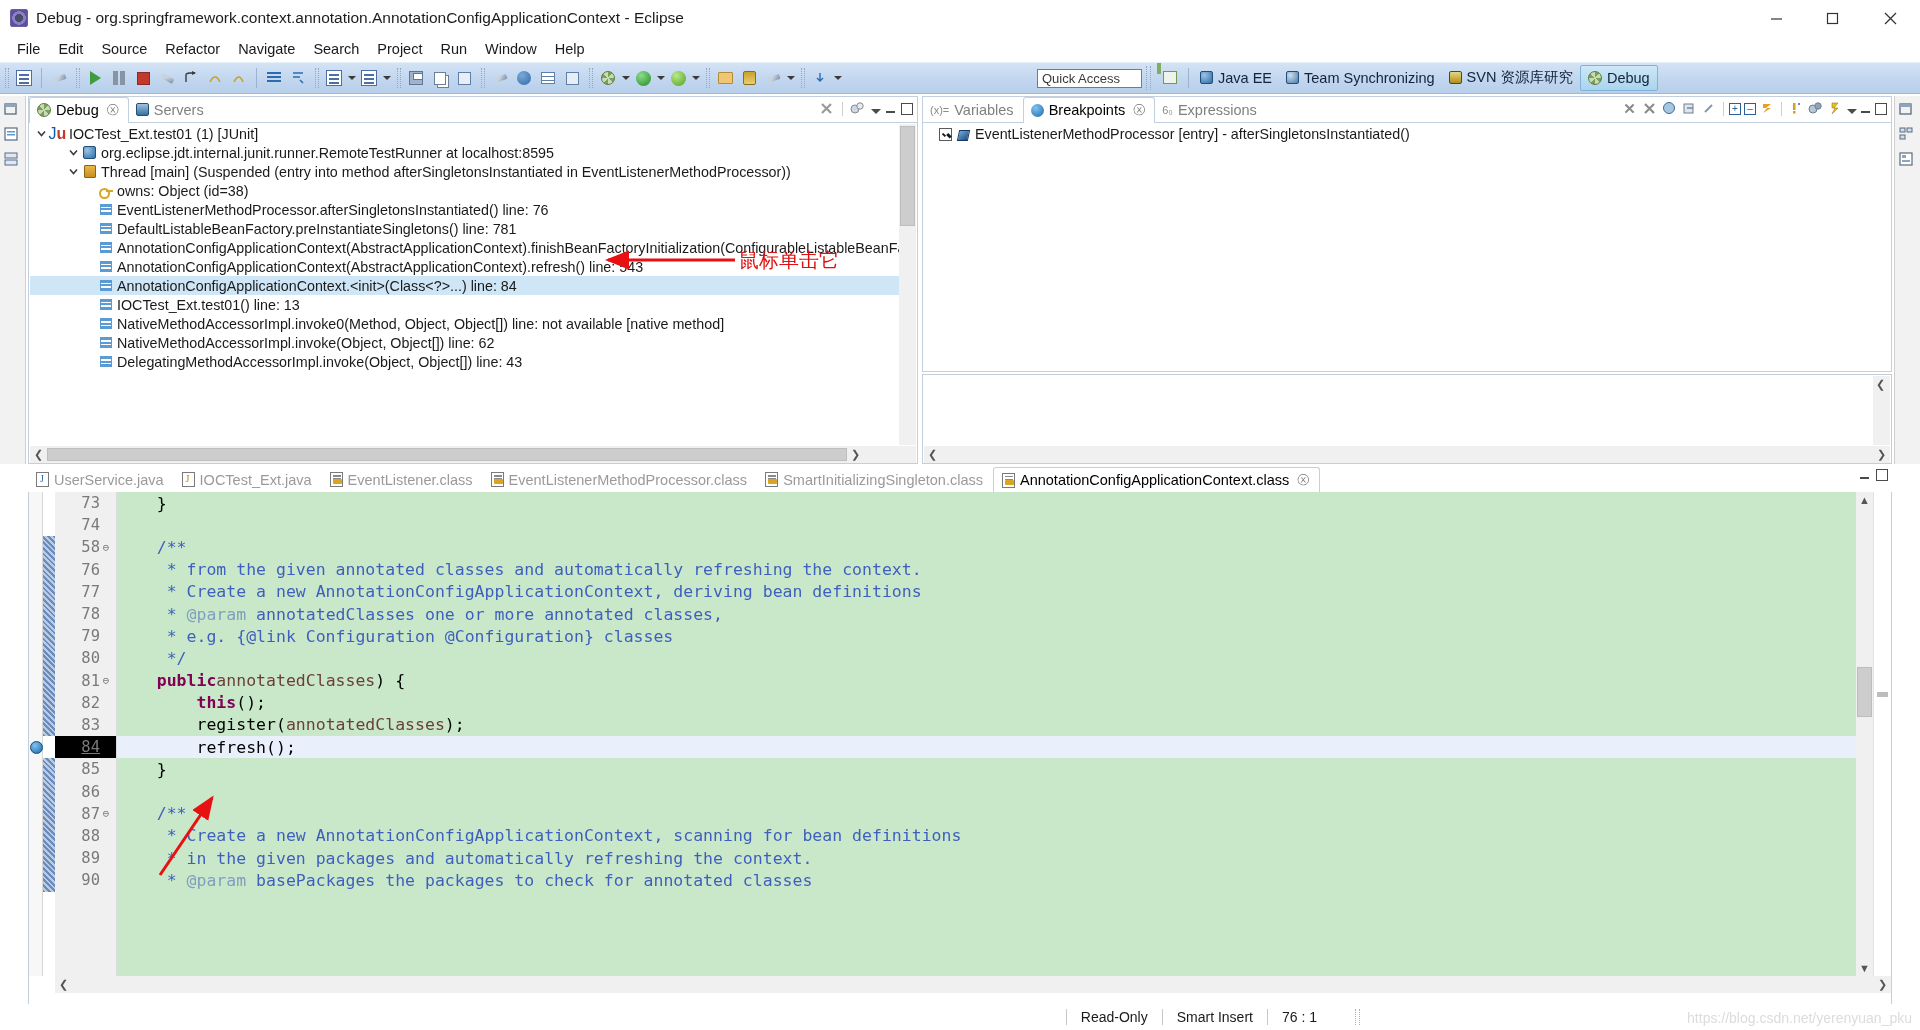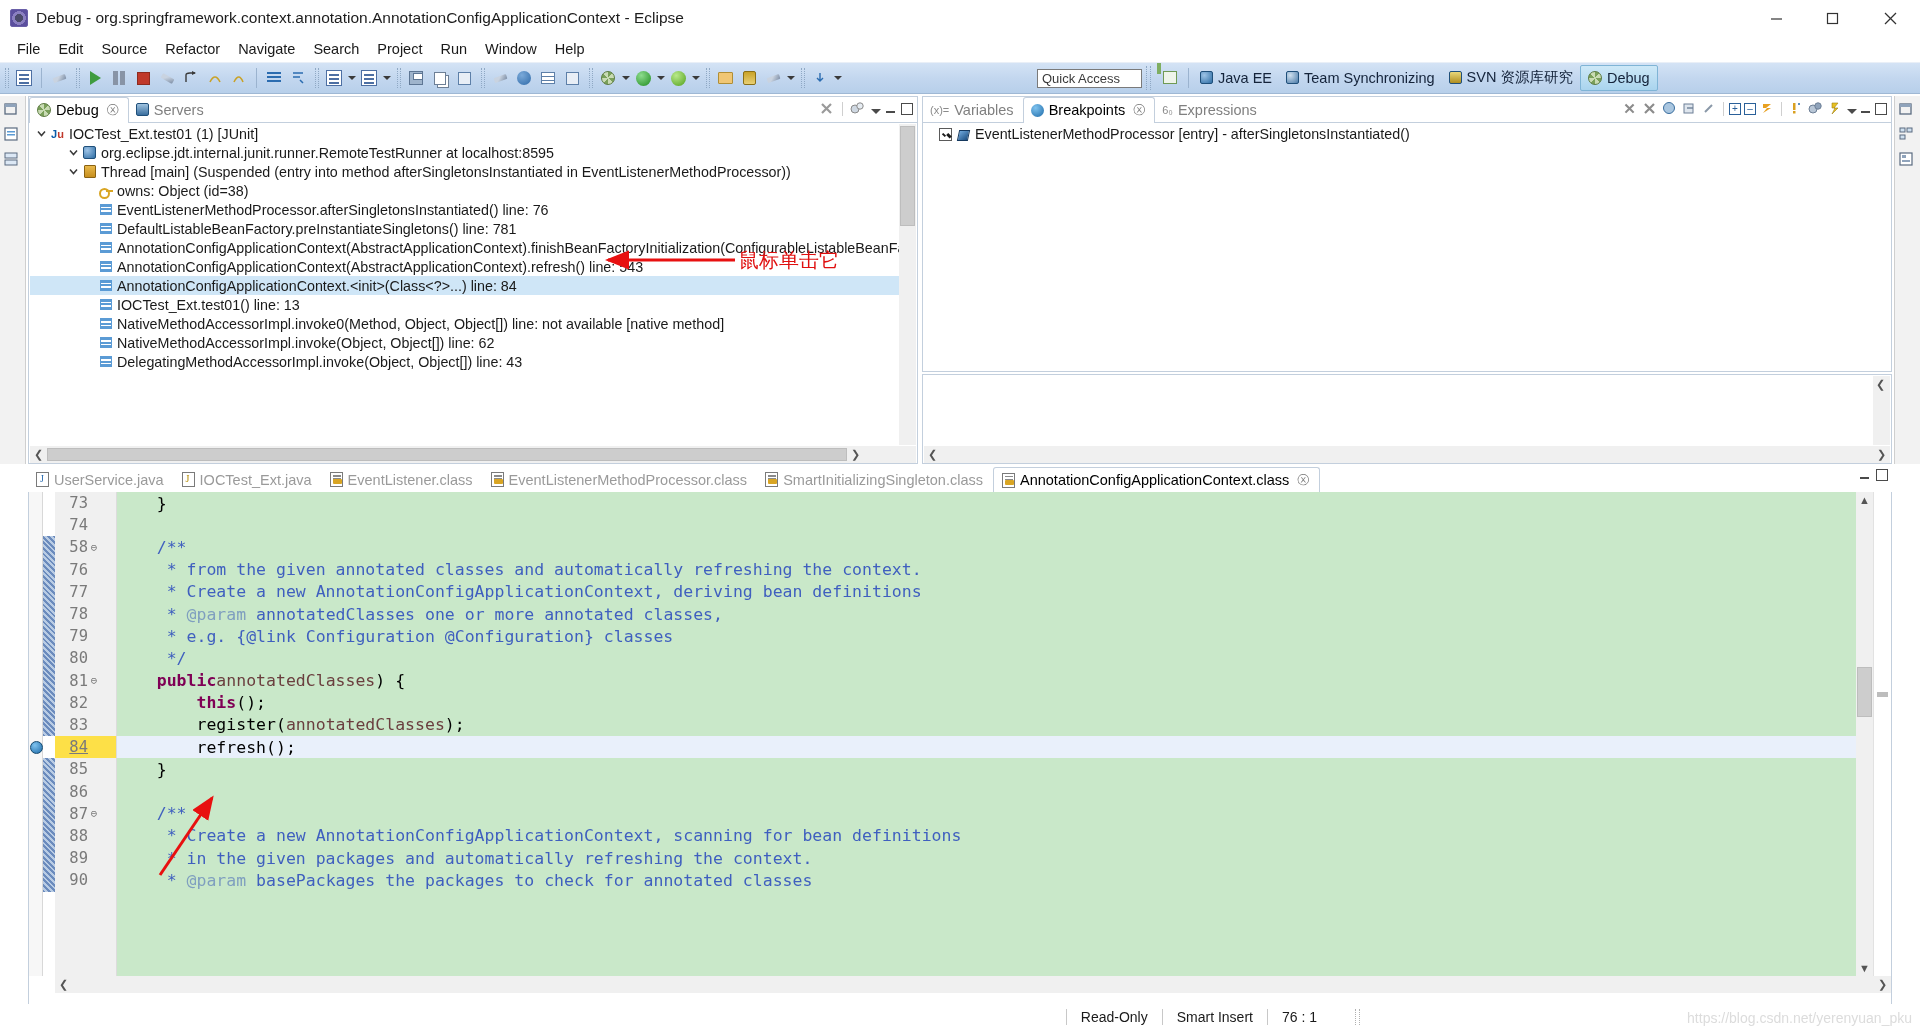--- a/index.html
+++ b/index.html
@@ -177,21 +177,21 @@
     overflow:hidden; background:#fff;
   }
   .trow{
     height:19px; display:flex; align-items:center; font-size:14.3px; color:#1a1a1a;
     white-space:nowrap; padding-left:4px;
   }
   .trow.sel{ background:#cfe6f7; }
   .tw { width:15px; display:flex;align-items:center;justify-content:center;flex:none;}
   .tw svg{display:block;}
   .ticon{ width:17px; display:flex;align-items:center;justify-content:center;flex:none;margin-right:3px;}
-  .i-junit{font-size:11px;font-weight:bold;color:#0a5ca8;}
+  .i-junit{font-size:16px;font-weight:normal;color:#0a5ca8;}
   .i-junit b{color:#c0392b;}
   .i-proc{width:13px;height:13px;border-radius:2px;background:radial-gradient(circle at 30% 30%,#9dc3e6,#2e6da4);border:1px solid #1f4f7a;}
   .i-thread{width:12px;height:13px;background:linear-gradient(to bottom,#e8b84b,#c78f1e);border:1px solid #8a6212;border-radius:1px;}
   .i-key{width:14px;height:8px;position:relative;}
   .i-key:before{content:"";position:absolute;left:0;top:1px;width:7px;height:7px;border:2px solid #d9a523;border-radius:50%;}
   .i-key:after{content:"";position:absolute;right:0;top:3px;width:7px;height:2.5px;background:#d9a523;}
   .i-frame{width:12px;height:11px;background:repeating-linear-gradient(to bottom,#5b9bd5 0 2px,#fff 2px 3.5px);border:1px solid #5b9bd5;}
 
   #dbg-hscroll{
     position:absolute; left:1px; right:1px; bottom:0; height:17px; background:#f0f0f0;
@@ -297,30 +297,30 @@
   #codeview{
     position:absolute;left:88px;top:0;right:35px;bottom:35px;
     background:#c9e8c9; overflow:hidden;
   }
   .cline{
     height:22.2px; display:flex; align-items:center;
     font-family:"DejaVu Sans Mono", monospace; font-size:16.5px; white-space:pre;
   }
   .gline{
     height:22.2px; display:flex; align-items:center; justify-content:flex-end;
-    padding-right:16px; font-family:"DejaVu Sans Mono", monospace; font-size:15.5px;
+    padding-right:4px; font-family:"DejaVu Sans Mono", monospace; font-size:15.5px;
     color:#7a7a7a;
   }
   .gfold{
     width:12px; display:inline-block; text-align:center; color:#7a7a7a; font-size:11px;
     flex:none;
   }
   .gnum{ min-width:26px; text-align:right; }
   .cline.hl { background:#e9f0fb; }
-  .gline.hl { background:#fde047;text-decoration:underline; }
+  .gline.hl { background:#000000;text-decoration:underline; }
   .k  { color:#7f0055; font-weight:bold; }
   .cmt{ color:#3f5fbf; }
   .cmtd{ color:#7f9fbf; }
   .pl { color:#6a3e3e; }
   .txt{ color:#000000; }
 
   
   #ed-vscroll{
     position:absolute;right:18px;top:0;width:17px;bottom:35px;background:#f0f0f0;
   }

